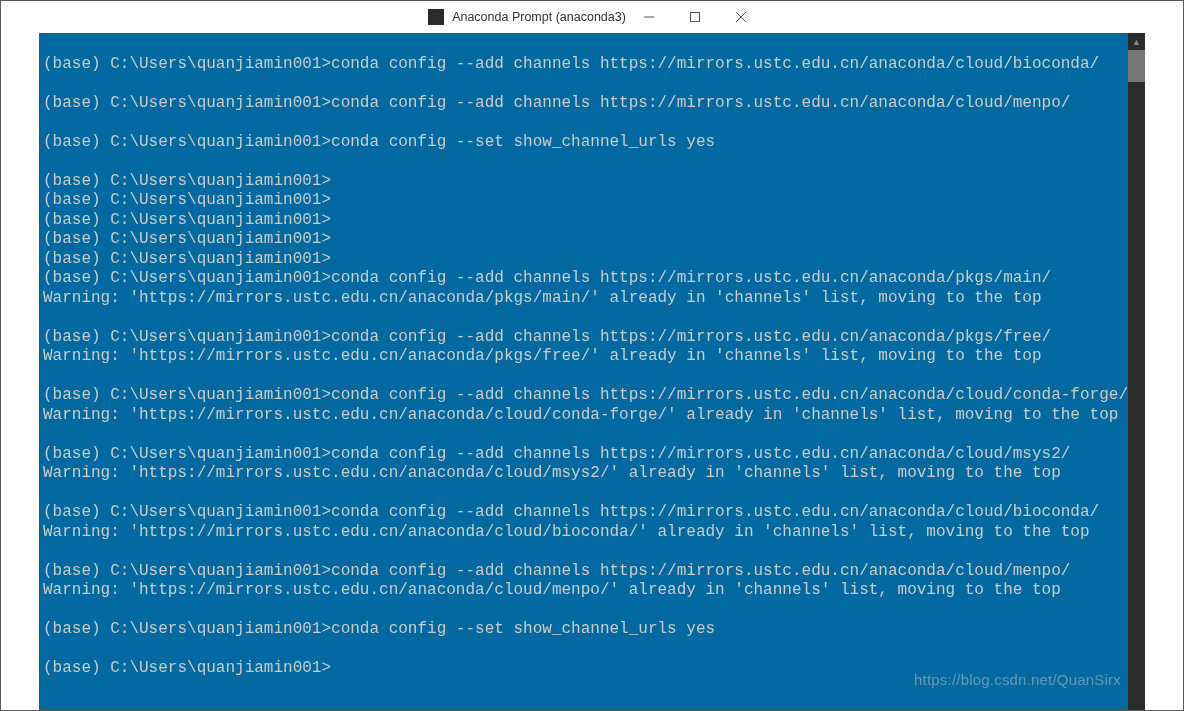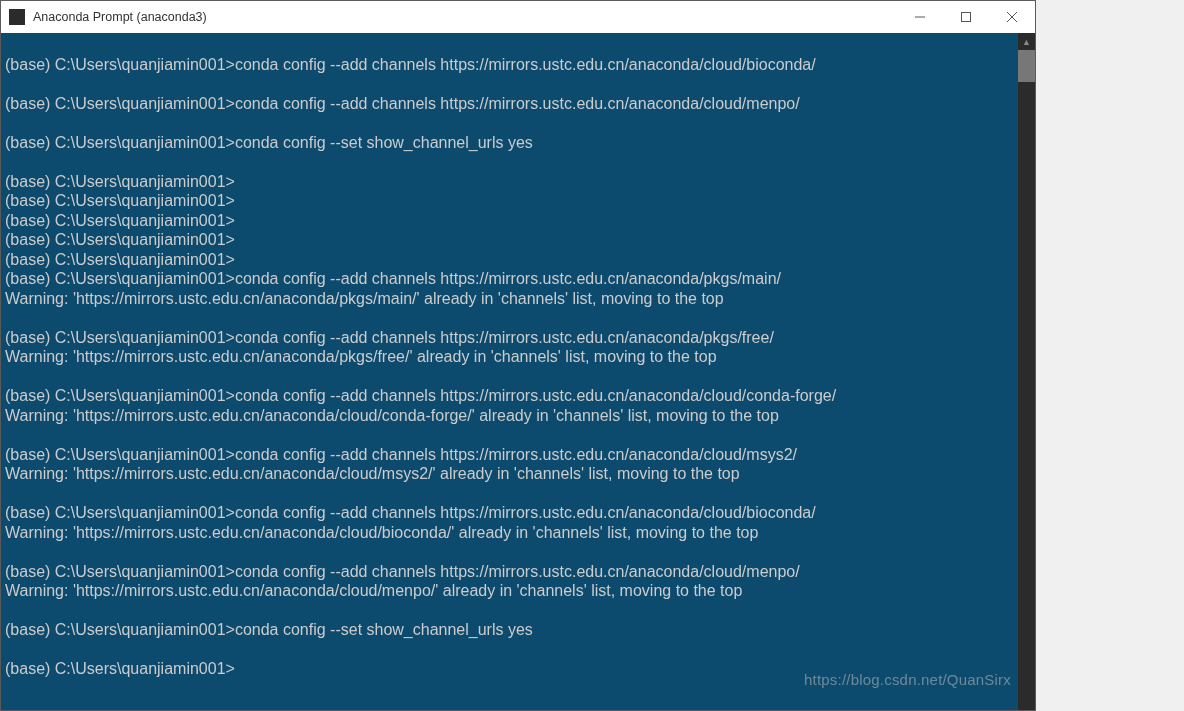--- a/index.html
+++ b/index.html
@@ -1,25 +1,25 @@
 <!DOCTYPE html>
 <html><head>
 <meta charset="utf-8">
 <style>
   * { margin: 0; padding: 0; box-sizing: border-box; }
   html, body { width: 1184px; height: 711px; overflow: hidden; font-family: "Segoe UI", Tahoma, sans-serif; background: #f0f0f0; }
-  .window { width: 1036px; height: 711px; background: #ffffff; display: flex; flex-direction: column; border: 1px solid #5a5a5a; }
+  .window { width: 1184px; height: 711px; background: #ffffff; display: flex; flex-direction: column; border: 1px solid #5a5a5a; align-items: center; }
   .titlebar { height: 32px; background: #ffffff; display: flex; align-items: center; padding-left: 8px; color: #333; font-size: 12.5px; }
   .titlebar .icon { width: 16px; height: 16px; background: #2b2b2b; margin-right: 8px; flex: 0 0 auto; }
   .titlebar .title { flex: 1 1 auto; }
   .win-controls { display: flex; height: 100%; }
   .win-btn { width: 46px; height: 100%; display: flex; align-items: center; justify-content: center; color: #555; font-size: 10px; font-family: "Segoe MDL2 Assets", sans-serif; }
   .win-btn svg { width: 10px; height: 10px; stroke: #555; stroke-width: 1; fill: none; }
   .client { flex: 1 1 auto; display: flex; background: #000; position: relative; }
-  .terminal { flex: 1 1 auto; background: #0c4a6e; padding: 2px 12px 0 4px; font-family: Liberation Sans, sans-serif; font-size: 16px; line-height: 19.5px; color: #cccccc; white-space: pre; overflow: hidden; }
+  .terminal { flex: 1 1 auto; background: #0369a1; padding: 2px 0 0 4px; font-family: Liberation Mono, monospace; font-size: 16px; line-height: 19.5px; color: #cccccc; white-space: pre; overflow: hidden; }
   .terminal .line { display: block; }
   .scrollbar { width: 17px; background: #2b2b2b; position: relative; flex: 0 0 auto; }
   .scroll-arrow { width: 17px; height: 17px; display:flex; align-items:center; justify-content:center; color:#888; font-size:9px; }
   .scroll-thumb { position: absolute; left: 0; top: 17px; width: 17px; height: 32px; background: #777; }
   .watermark { position: absolute; right: 24px; bottom: 22px; color: #bdbdbd; opacity: 0.55; font-size: 15px; font-family: "Segoe UI", sans-serif; letter-spacing: 0.2px; pointer-events: none; }
 </style>
 </head>
 <body>
 
 <div class="window">

